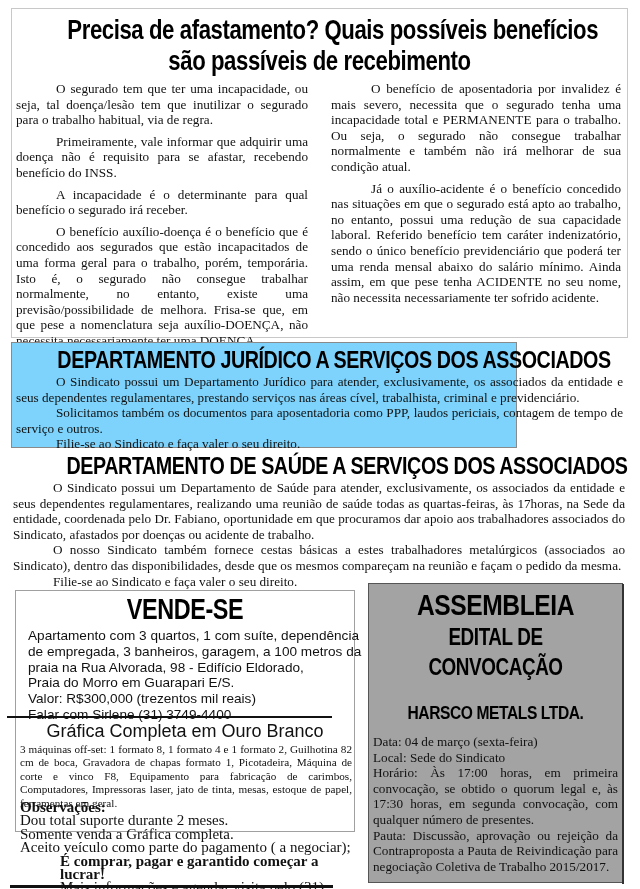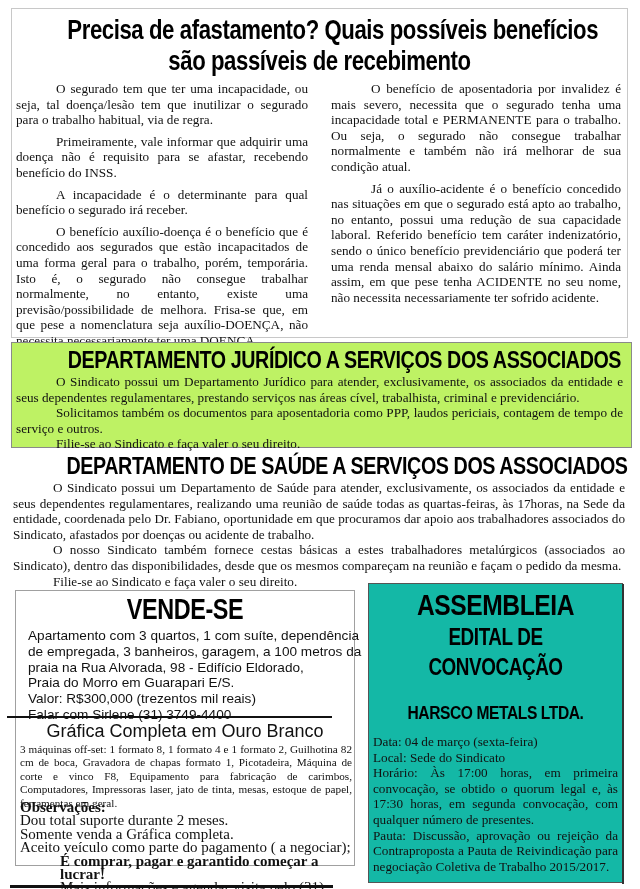--- a/index.html
+++ b/index.html
@@ -18,42 +18,42 @@
 
   
   #top-box { left: 11px; top: 8px; width: 617px; height: 330px; border-color: #c8c8c8; }
   #top-title { position: absolute; left: 0; top: 6px; width: 100%; font-size: 27px; line-height: 31px; }
   .col { position: absolute; top: 72px; width: 292px; }
   #col-left { left: 4px; }
   #col-right { left: 319px; width: 290px; }
   .col .p { margin-bottom: 6px; }
 
   
-  #jur-box { left: 11px; top: 342px; width: 621px; height: 106px; background: #bef264; border-color: #8a8a8a; }
+  #jur-box { left: 11px; top: 342px; width: 506px; height: 106px; background: #7dd3fc; border-color: #8a8a8a; }
   #jur-title { position: absolute; left: 0; top: 3px; width: 100%; font-size: 24px; line-height: 28px; }
   #jur-body { position: absolute; left: 4px; top: 31px; width: 607px; }
 
   
   #saude { position: absolute; left: 11px; top: 452px; width: 617px; }
   #saude-title { font-size: 24px; line-height: 28px; }
   #saude-body { width: 612px; margin-left: 2px; }
 
   
-  #vende-box { left: 15px; top: 590px; width: 340px; height: 276px; border-color: #a0a0a0; }
+  #vende-box { left: 15px; top: 590px; width: 340px; height: 242px; border-color: #a0a0a0; }
   #vende-title { position: absolute; left: 0; top: 1px; width: 100%; font-size: 30px; line-height: 34px; transform: scaleX(0.78); }
   #vende-body { position: absolute; top: 37px; left: 12px; width: 100%; font-family: "Liberation Sans", sans-serif; font-size: 13.6px; line-height: 15.8px; text-align: left; }
   #vende-rule { position: absolute; left: 7px; top: 716px; width: 325px; border-top: 2px solid #111; }
   #grafica-title { position: absolute; left: 15px; top: 720px; width: 340px; text-align: center; font-family: "Liberation Sans", sans-serif; font-size: 18px; line-height: 22px; }
   #grafica-body { position: absolute; left: 20px; top: 743px; width: 332px; font-size: 11.2px; line-height: 13.4px; text-align: justify; }
   #grafica-obs { position: absolute; left: 20px; top: 801px; width: 332px; font-size: 15px; line-height: 13.4px; }
   .bold { font-weight: bold; }
   .indent60 { padding-left: 40px; }
 
   
-  #asm-box { left: 368px; top: 583px; width: 255px; height: 300px; background: #14b8a6; border: 1px solid #555; }
+  #asm-box { left: 368px; top: 583px; width: 255px; height: 300px; background: #a3a3a3; border: 1px solid #555; }
   #asm-t1 { position: absolute; left: 0; top: 4px; width: 100%; font-size: 30px; line-height: 34px; }
   #asm-t2 { position: absolute; left: 0; top: 40px; width: 100%; font-size: 23px; line-height: 27px; }
   #asm-t3 { position: absolute; left: 0; top: 70px; width: 100%; font-size: 23px; line-height: 27px; }
   #asm-t4 { position: absolute; left: 0; top: 117px; width: 100%; font-size: 19px; line-height: 23px; }
   #asm-body { position: absolute; left: 4px; top: 150px; width: 245px; font-size: 13.2px; line-height: 15.5px; text-align: justify; }
 
   #bottom-rule { position: absolute; left: 10px; top: 885px; width: 323px; border-top: 3px solid #111; }
   #asm-shadow-r { position: absolute; left: 622px; top: 584px; height: 300px; border-left: 2px solid #333; }
 </style>
 </head>

